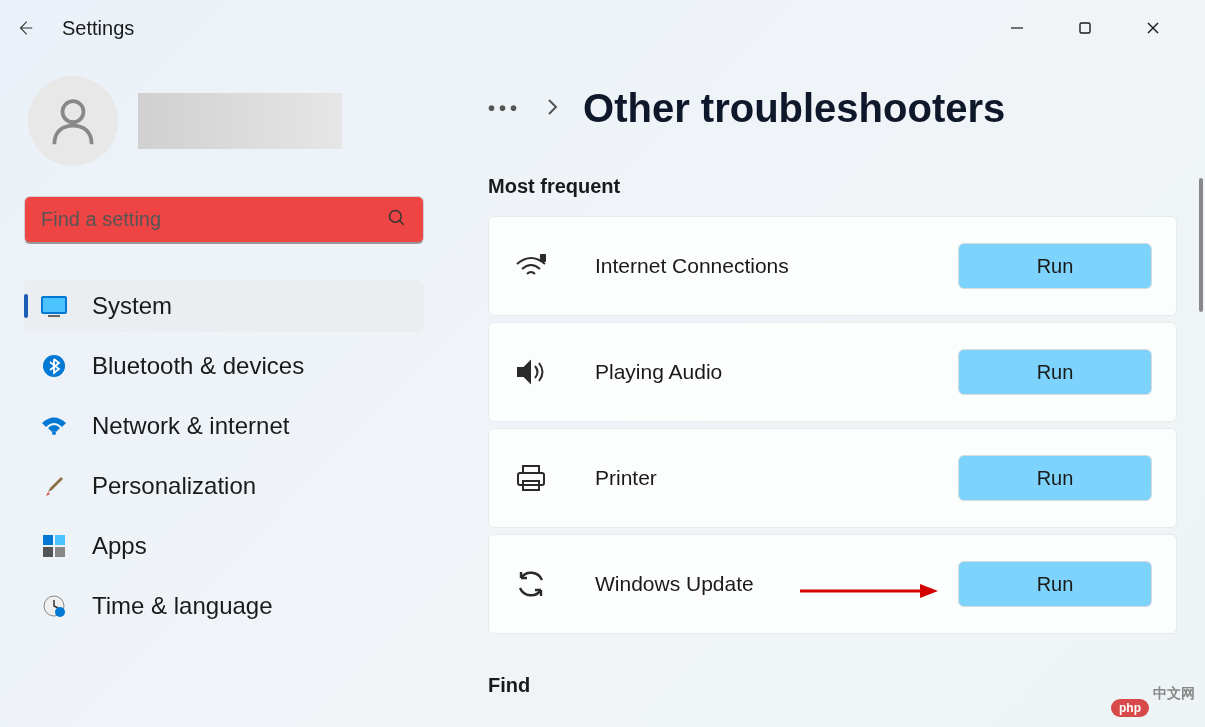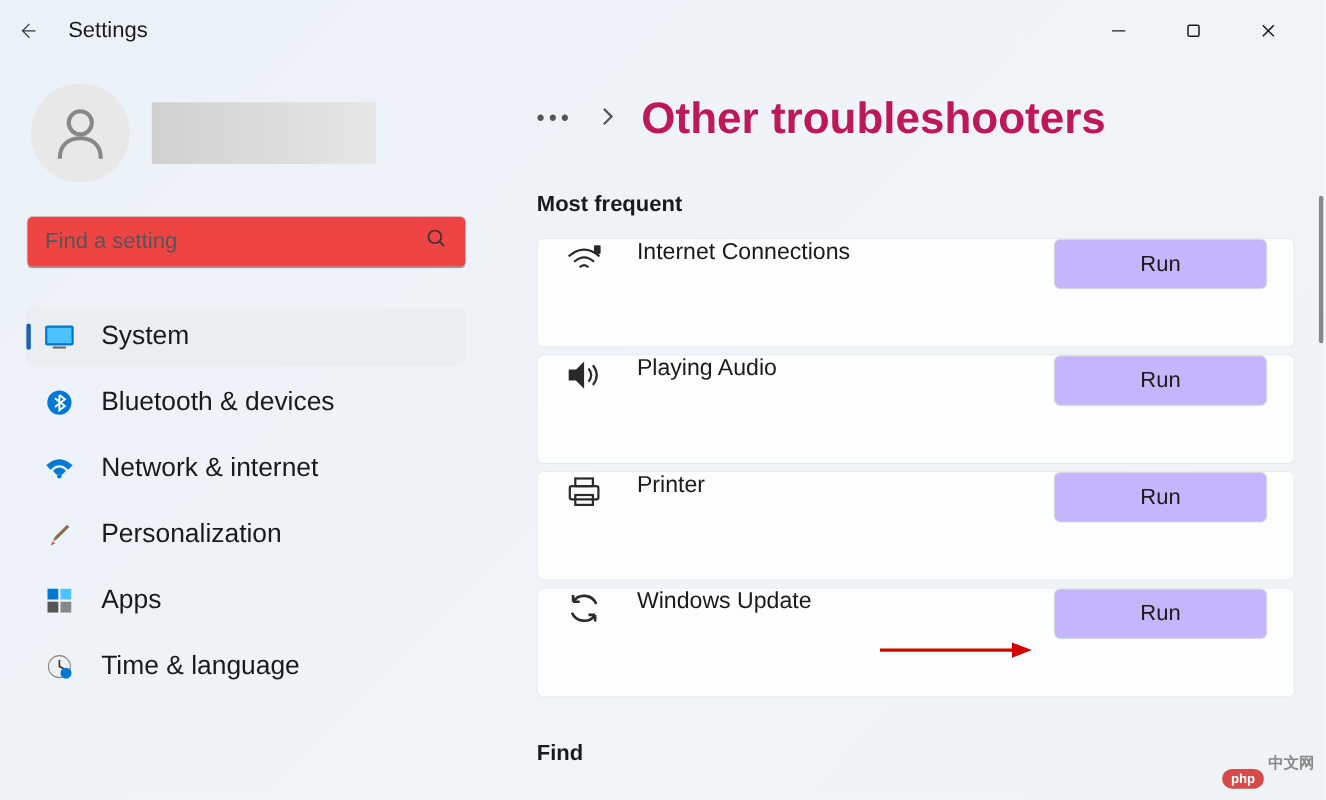--- a/index.html
+++ b/index.html
@@ -170,62 +170,63 @@
       letter-spacing: 4px;
       font-size: 20px;
       font-weight: bold;
     }
     .breadcrumb-chevron {
       color: #555;
     }
     .page-title {
       font-size: 40px;
       font-weight: 600;
-      color: #be185d;
+      color: #0f172a;
     }
     .section-title {
       font-size: 20px;
       font-weight: 600;
       color: #1a1a1a;
       margin-bottom: 18px;
     }
     .card-list {
       display: flex;
       flex-direction: column;
       gap: 6px;
       margin-bottom: 40px;
     }
     .card {
       background: #fcfdfd;
       border: 1px solid #e8ebed;
       border-radius: 6px;
       height: 100px;
       display: flex;
+      align-items: center;
       padding: 0 24px;
-      gap: 30px;
+      gap: 46px;
       position: relative;
     }
     .card-icon {
       width: 36px;
       height: 36px;
       display: flex;
       align-items: center;
       justify-content: center;
       color: #2a2a2a;
       flex-shrink: 0;
     }
     .card-label {
       font-size: 21px;
       color: #1a1a1a;
       flex: 1;
     }
     .run-button {
       width: 194px;
       height: 46px;
-      background: #c4b5fd;
+      background: #7dd3fc;
       border: 1px solid #d8dbdd;
       border-radius: 6px;
       font-size: 20px;
       color: #1a1a1a;
       cursor: pointer;
       display: flex;
       align-items: center;
       justify-content: center;
     }
     .arrow-annotation {

